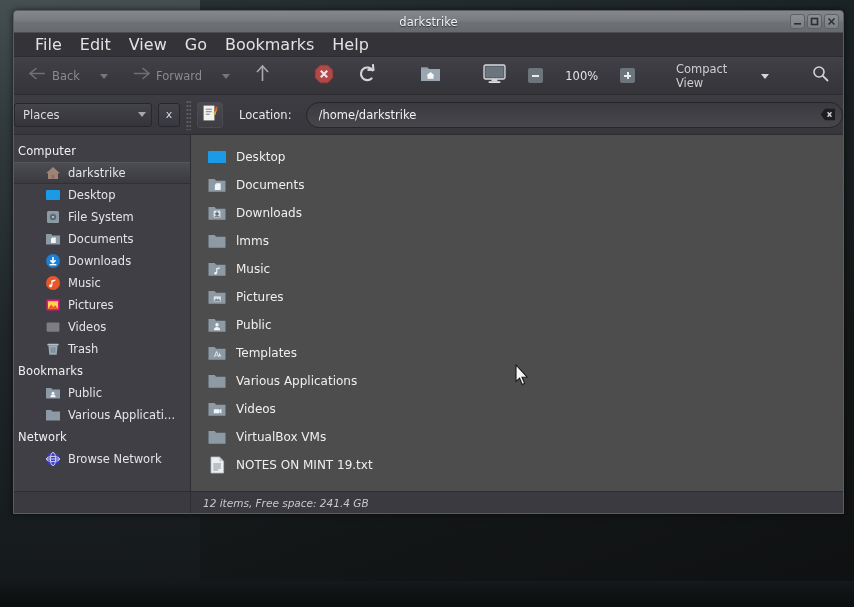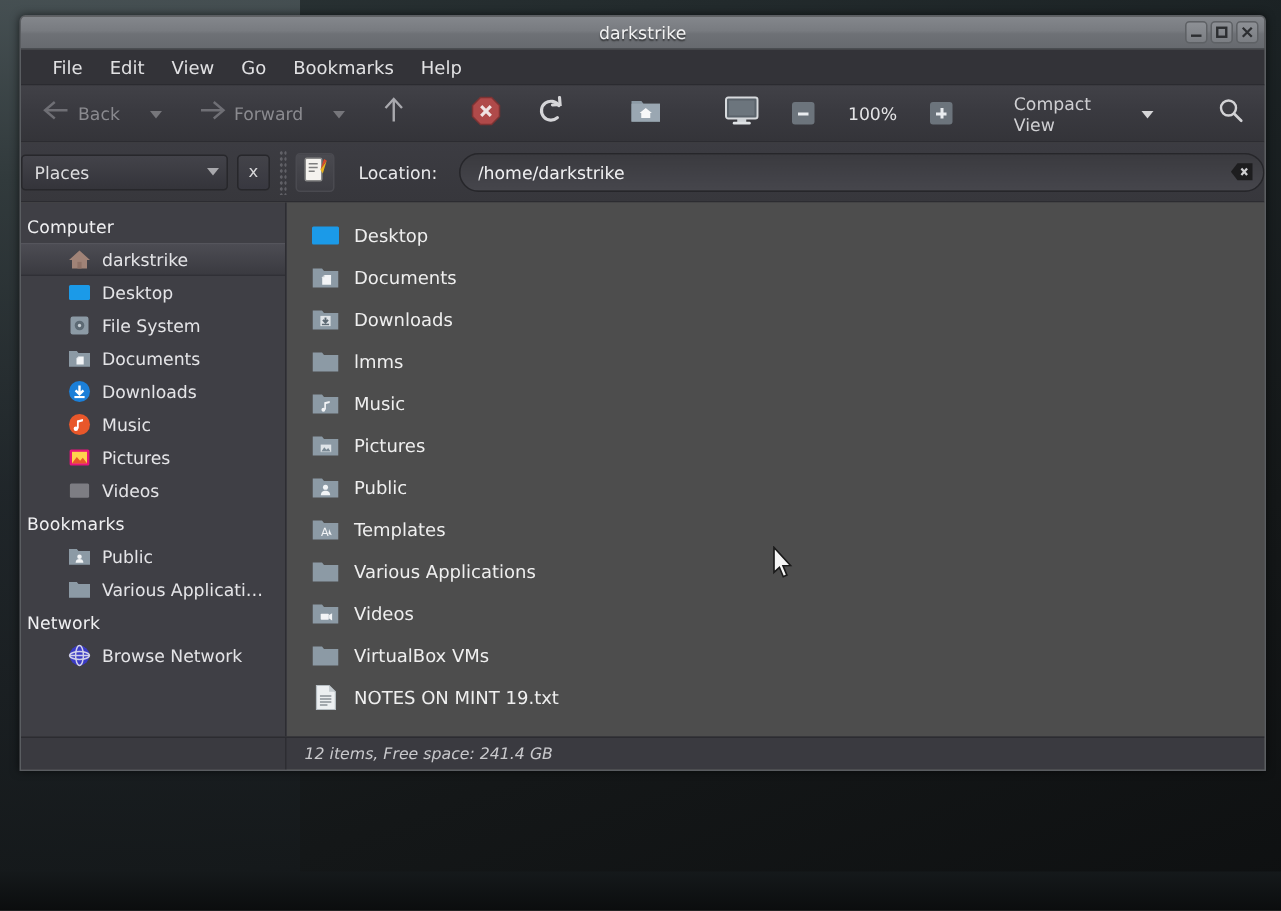--- a/index.html
+++ b/index.html
@@ -74,21 +74,21 @@
 
   
   #menubar {
     height: 24px; flex: 0 0 24px;
     background: #333338;
     display: flex; align-items: center;
     padding-left: 12px;
     border-bottom: 1px solid #2b2b30;
   }
   .menu-item {
-    font-size: 12px; color: #e2e2e4;
+    font-size: 16px; color: #e2e2e4;
     padding: 2px 9px;
     border-radius: 2px;
     cursor: default;
   }
 
   
   #toolbar {
     height: 38px; flex: 0 0 38px;
     background: linear-gradient(180deg, #414147 0%, #3a3a40 45%, #343439 100%);
     display: flex; align-items: center;
@@ -537,20 +537,30 @@
 
       <div class="side-item">
         <span class="sicon">
           <svg width="16" height="16" viewBox="0 0 16 16">
             <rect x="1.6" y="3.4" width="12.8" height="9.4" rx="1" fill="#7d7d83"></rect>
           </svg>
         </span>
         <span class="slabel">Videos</span>
       </div>
 
+      <div class="side-item">
+        <span class="sicon">
+          <svg width="16" height="16" viewBox="0 0 16 16">
+            <path d="M3.4 4.4 h9.2 l-.9 9.3 H4.3 z" fill="#9aabb5"></path>
+            <rect x="2.4" y="2.8" width="11.2" height="1.7" rx=".6" fill="#b3c2ca"></rect>
+            <path d="M6.2 6.4 v5.4 M8 6.4 v5.4 M9.8 6.4 v5.4" stroke="#6f8290" stroke-width="1"></path>
+          </svg>
+        </span>
+        <span class="slabel">Trash</span>
+      </div>
 
       <div class="side-header">Bookmarks</div>
 
       <div class="side-item">
         <span class="sicon">
           <svg width="16" height="16" viewBox="0 0 16 16">
             <path d="M1 3 h5.2 l1.1 1.4 H15 v9.1 H1 z" fill="#8c9aa5"></path>
             <circle cx="8" cy="8.2" r="1.5" fill="#f2f4f6"></circle>
             <path d="M5.4 12.2 c0 -2.0 1.2 -2.6 2.6 -2.6 c1.4 0 2.6 .6 2.6 2.6 z" fill="#f2f4f6"></path>
           </svg>

